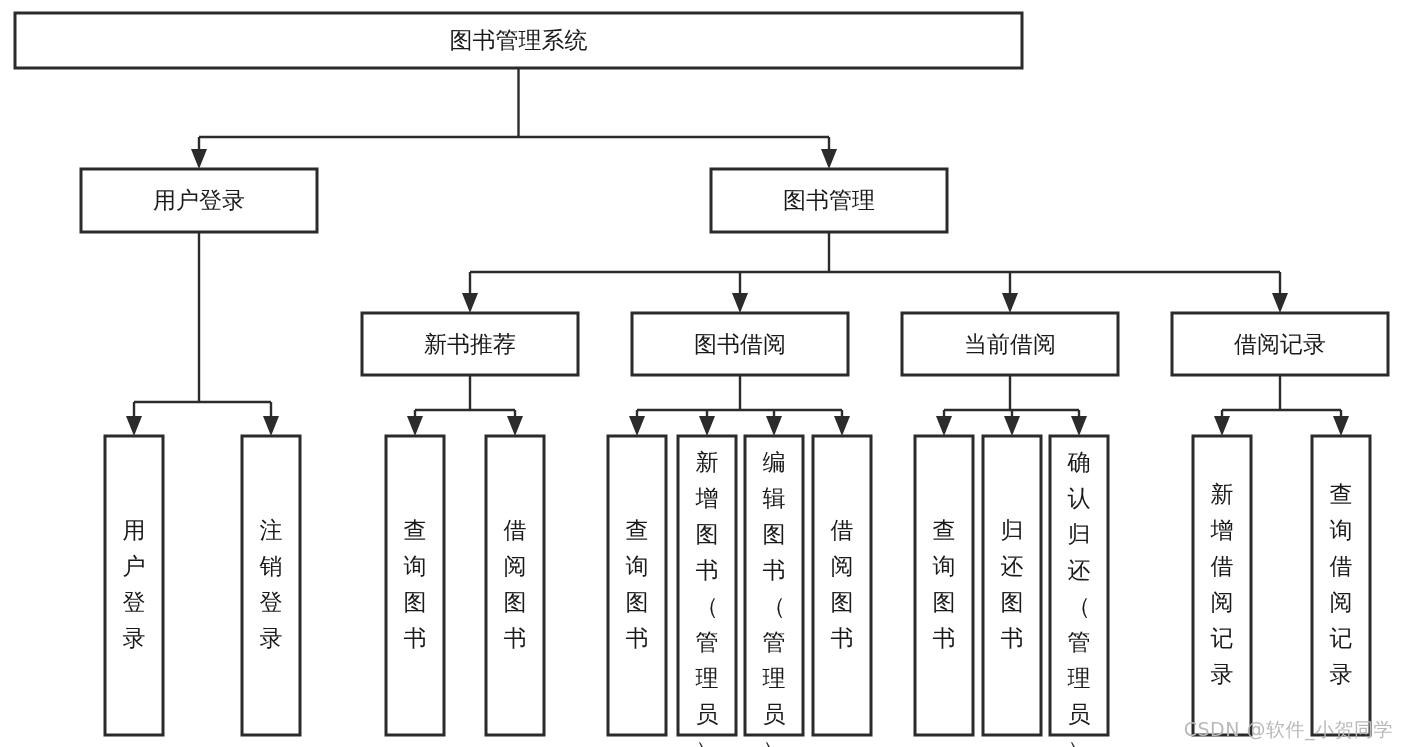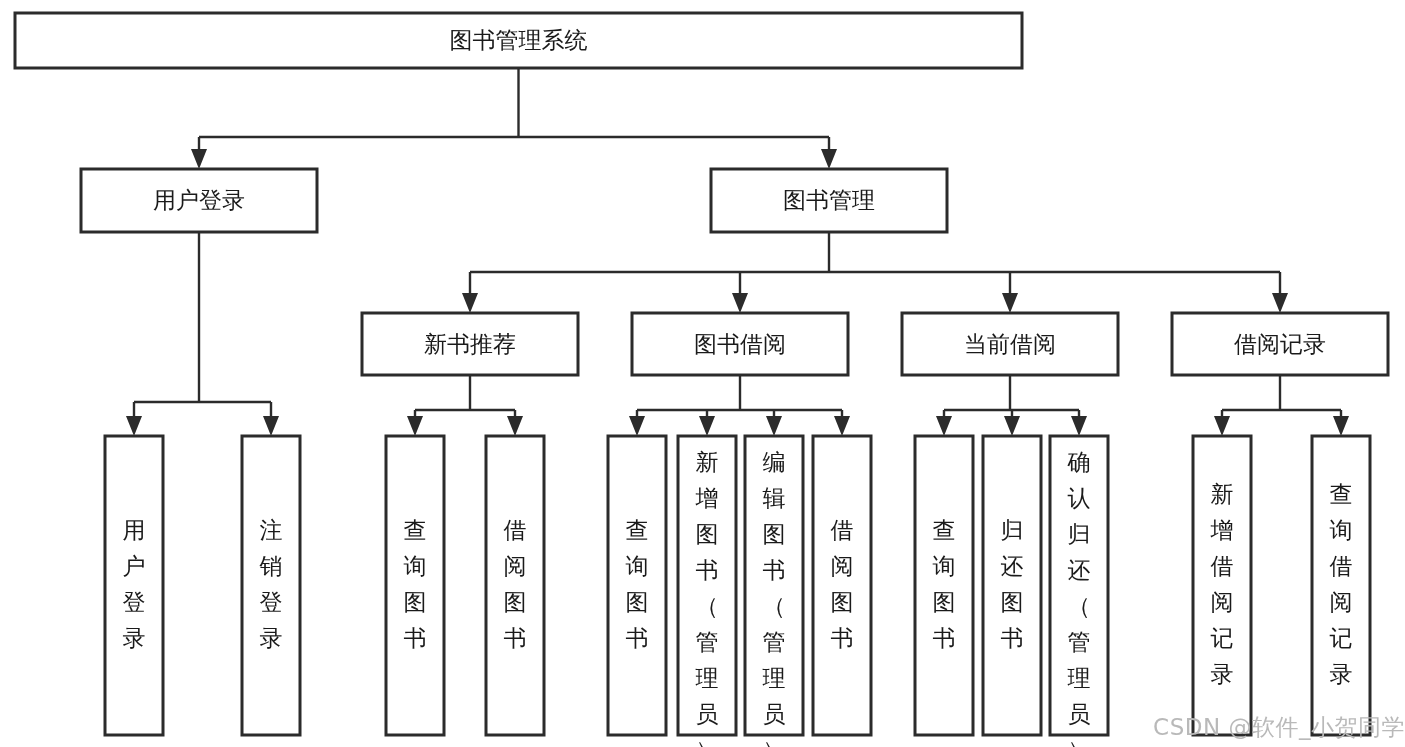--- a/index.html
+++ b/index.html
@@ -15,23 +15,23 @@
   .arrow-head{fill:#2b2b2b;stroke:none;}
   .box-label{
     font-family:"DejaVu Sans","Liberation Sans",sans-serif;
     font-size:23px;fill:#1a1a1a;text-anchor:middle;dominant-baseline:middle;
   }
   .leaf-label{
     font-family:"DejaVu Sans","Liberation Sans",sans-serif;
     font-size:23px;fill:#1a1a1a;text-anchor:middle;
   }
   .watermark{
-    position:absolute;right:0;bottom:4px;
+    position:absolute;right:12px;bottom:4px;
     font-family:"DejaVu Sans","Liberation Sans",sans-serif;
-    font-size:23px;color:#b9b9b9;letter-spacing:0.5px;white-space:nowrap;
+    font-size:19px;color:#b9b9b9;letter-spacing:0.5px;white-space:nowrap;
     pointer-events:none;
   }
 </style>
 </head>
 <body>
 
 <svg id="diagram" viewBox="0 0 1405 747" xmlns="http://www.w3.org/2000/svg">
   <g id="connectors">
       <line x1="518.5" y1="68" x2="518.5" y2="137" class="conn"></line>
       <line x1="199" y1="137" x2="829" y2="137" class="conn"></line>

